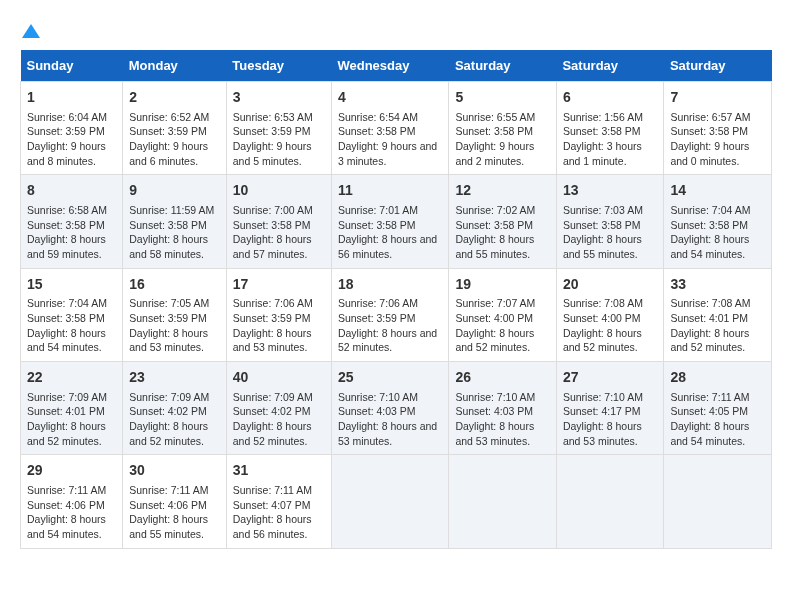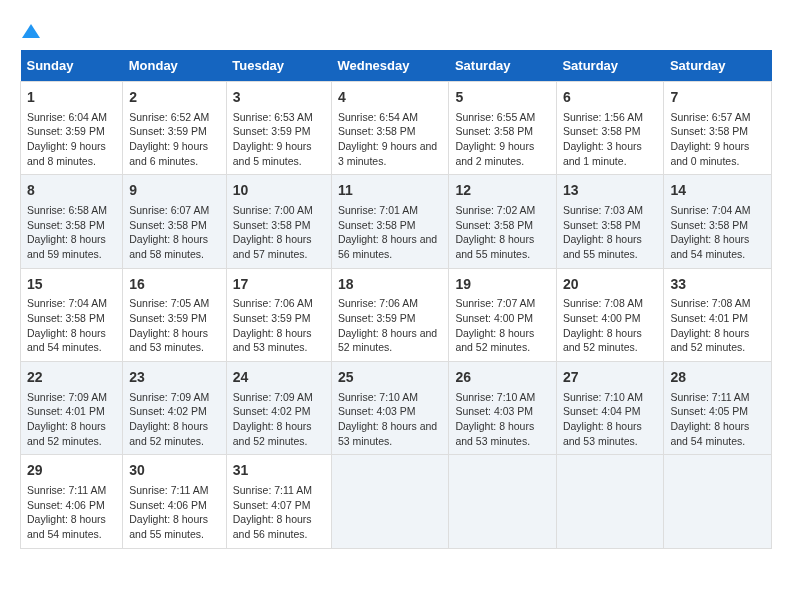--- a/index.html
+++ b/index.html
@@ -127,43 +127,43 @@
         <td><span class="day-number">1</span><span>Sunrise: 6:04 AM</span><br><span>Sunset: 3:59 PM</span><br><span>Daylight: 9 hours and 8 minutes.</span></td>
         <td><span class="day-number">2</span><span>Sunrise: 6:52 AM</span><br><span>Sunset: 3:59 PM</span><br><span>Daylight: 9 hours and 6 minutes.</span></td>
         <td><span class="day-number">3</span><span>Sunrise: 6:53 AM</span><br><span>Sunset: 3:59 PM</span><br><span>Daylight: 9 hours and 5 minutes.</span></td>
         <td><span class="day-number">4</span><span>Sunrise: 6:54 AM</span><br><span>Sunset: 3:58 PM</span><br><span>Daylight: 9 hours and 3 minutes.</span></td>
         <td><span class="day-number">5</span><span>Sunrise: 6:55 AM</span><br><span>Sunset: 3:58 PM</span><br><span>Daylight: 9 hours and 2 minutes.</span></td>
         <td><span class="day-number">6</span><span>Sunrise: 1:56 AM</span><br><span>Sunset: 3:58 PM</span><br><span>Daylight: 3 hours and 1 minute.</span></td>
         <td><span class="day-number">7</span><span>Sunrise: 6:57 AM</span><br><span>Sunset: 3:58 PM</span><br><span>Daylight: 9 hours and 0 minutes.</span></td>
       </tr>
       <tr>
         <td><span class="day-number">8</span><span>Sunrise: 6:58 AM</span><br><span>Sunset: 3:58 PM</span><br><span>Daylight: 8 hours and 59 minutes.</span></td>
-        <td><span class="day-number">9</span><span>Sunrise: 6:07 AM</span><br><span>Sunset: 3:58 PM</span><br><span>Daylight: 8 hours and 58 minutes.</span></td>
+        <td><span class="day-number">9</span><span>Sunrise: 11:59 AM</span><br><span>Sunset: 3:58 PM</span><br><span>Daylight: 8 hours and 58 minutes.</span></td>
         <td><span class="day-number">10</span><span>Sunrise: 7:00 AM</span><br><span>Sunset: 3:58 PM</span><br><span>Daylight: 8 hours and 57 minutes.</span></td>
         <td><span class="day-number">11</span><span>Sunrise: 7:01 AM</span><br><span>Sunset: 3:58 PM</span><br><span>Daylight: 8 hours and 56 minutes.</span></td>
         <td><span class="day-number">12</span><span>Sunrise: 7:02 AM</span><br><span>Sunset: 3:58 PM</span><br><span>Daylight: 8 hours and 55 minutes.</span></td>
         <td><span class="day-number">13</span><span>Sunrise: 7:03 AM</span><br><span>Sunset: 3:58 PM</span><br><span>Daylight: 8 hours and 55 minutes.</span></td>
         <td><span class="day-number">14</span><span>Sunrise: 7:04 AM</span><br><span>Sunset: 3:58 PM</span><br><span>Daylight: 8 hours and 54 minutes.</span></td>
       </tr>
       <tr>
         <td><span class="day-number">15</span><span>Sunrise: 7:04 AM</span><br><span>Sunset: 3:58 PM</span><br><span>Daylight: 8 hours and 54 minutes.</span></td>
         <td><span class="day-number">16</span><span>Sunrise: 7:05 AM</span><br><span>Sunset: 3:59 PM</span><br><span>Daylight: 8 hours and 53 minutes.</span></td>
         <td><span class="day-number">17</span><span>Sunrise: 7:06 AM</span><br><span>Sunset: 3:59 PM</span><br><span>Daylight: 8 hours and 53 minutes.</span></td>
         <td><span class="day-number">18</span><span>Sunrise: 7:06 AM</span><br><span>Sunset: 3:59 PM</span><br><span>Daylight: 8 hours and 52 minutes.</span></td>
         <td><span class="day-number">19</span><span>Sunrise: 7:07 AM</span><br><span>Sunset: 4:00 PM</span><br><span>Daylight: 8 hours and 52 minutes.</span></td>
         <td><span class="day-number">20</span><span>Sunrise: 7:08 AM</span><br><span>Sunset: 4:00 PM</span><br><span>Daylight: 8 hours and 52 minutes.</span></td>
         <td><span class="day-number">33</span><span>Sunrise: 7:08 AM</span><br><span>Sunset: 4:01 PM</span><br><span>Daylight: 8 hours and 52 minutes.</span></td>
       </tr>
       <tr>
         <td><span class="day-number">22</span><span>Sunrise: 7:09 AM</span><br><span>Sunset: 4:01 PM</span><br><span>Daylight: 8 hours and 52 minutes.</span></td>
         <td><span class="day-number">23</span><span>Sunrise: 7:09 AM</span><br><span>Sunset: 4:02 PM</span><br><span>Daylight: 8 hours and 52 minutes.</span></td>
-        <td><span class="day-number">24</span><span>Sunrise: 7:09 AM</span><br><span>Sunset: 4:02 PM</span><br><span>Daylight: 8 hours and 52 minutes.</span></td>
+        <td><span class="day-number">40</span><span>Sunrise: 7:09 AM</span><br><span>Sunset: 4:02 PM</span><br><span>Daylight: 8 hours and 52 minutes.</span></td>
         <td><span class="day-number">25</span><span>Sunrise: 7:10 AM</span><br><span>Sunset: 4:03 PM</span><br><span>Daylight: 8 hours and 53 minutes.</span></td>
         <td><span class="day-number">26</span><span>Sunrise: 7:10 AM</span><br><span>Sunset: 4:03 PM</span><br><span>Daylight: 8 hours and 53 minutes.</span></td>
-        <td><span class="day-number">27</span><span>Sunrise: 7:10 AM</span><br><span>Sunset: 4:04 PM</span><br><span>Daylight: 8 hours and 53 minutes.</span></td>
+        <td><span class="day-number">27</span><span>Sunrise: 7:10 AM</span><br><span>Sunset: 4:17 PM</span><br><span>Daylight: 8 hours and 53 minutes.</span></td>
         <td><span class="day-number">28</span><span>Sunrise: 7:11 AM</span><br><span>Sunset: 4:05 PM</span><br><span>Daylight: 8 hours and 54 minutes.</span></td>
       </tr>
       <tr>
         <td><span class="day-number">29</span><span>Sunrise: 7:11 AM</span><br><span>Sunset: 4:06 PM</span><br><span>Daylight: 8 hours and 54 minutes.</span></td>
         <td><span class="day-number">30</span><span>Sunrise: 7:11 AM</span><br><span>Sunset: 4:06 PM</span><br><span>Daylight: 8 hours and 55 minutes.</span></td>
         <td><span class="day-number">31</span><span>Sunrise: 7:11 AM</span><br><span>Sunset: 4:07 PM</span><br><span>Daylight: 8 hours and 56 minutes.</span></td>
         <td class="empty-cell"></td>
         <td class="empty-cell"></td>
         <td class="empty-cell"></td>
         <td class="empty-cell"></td>

